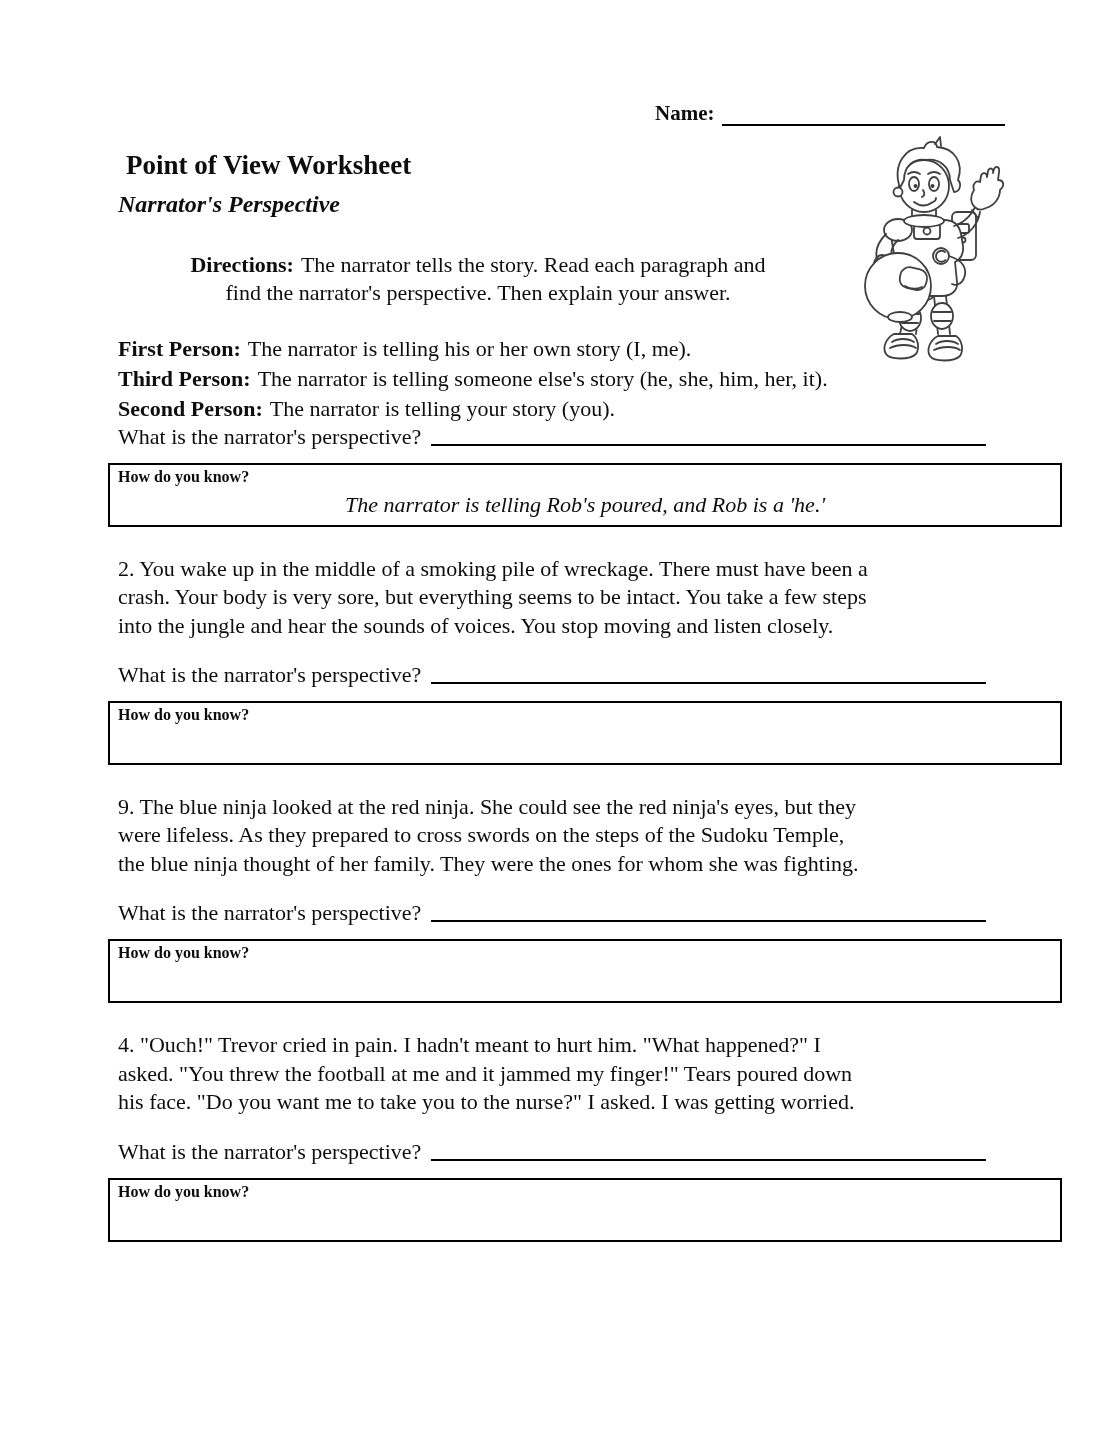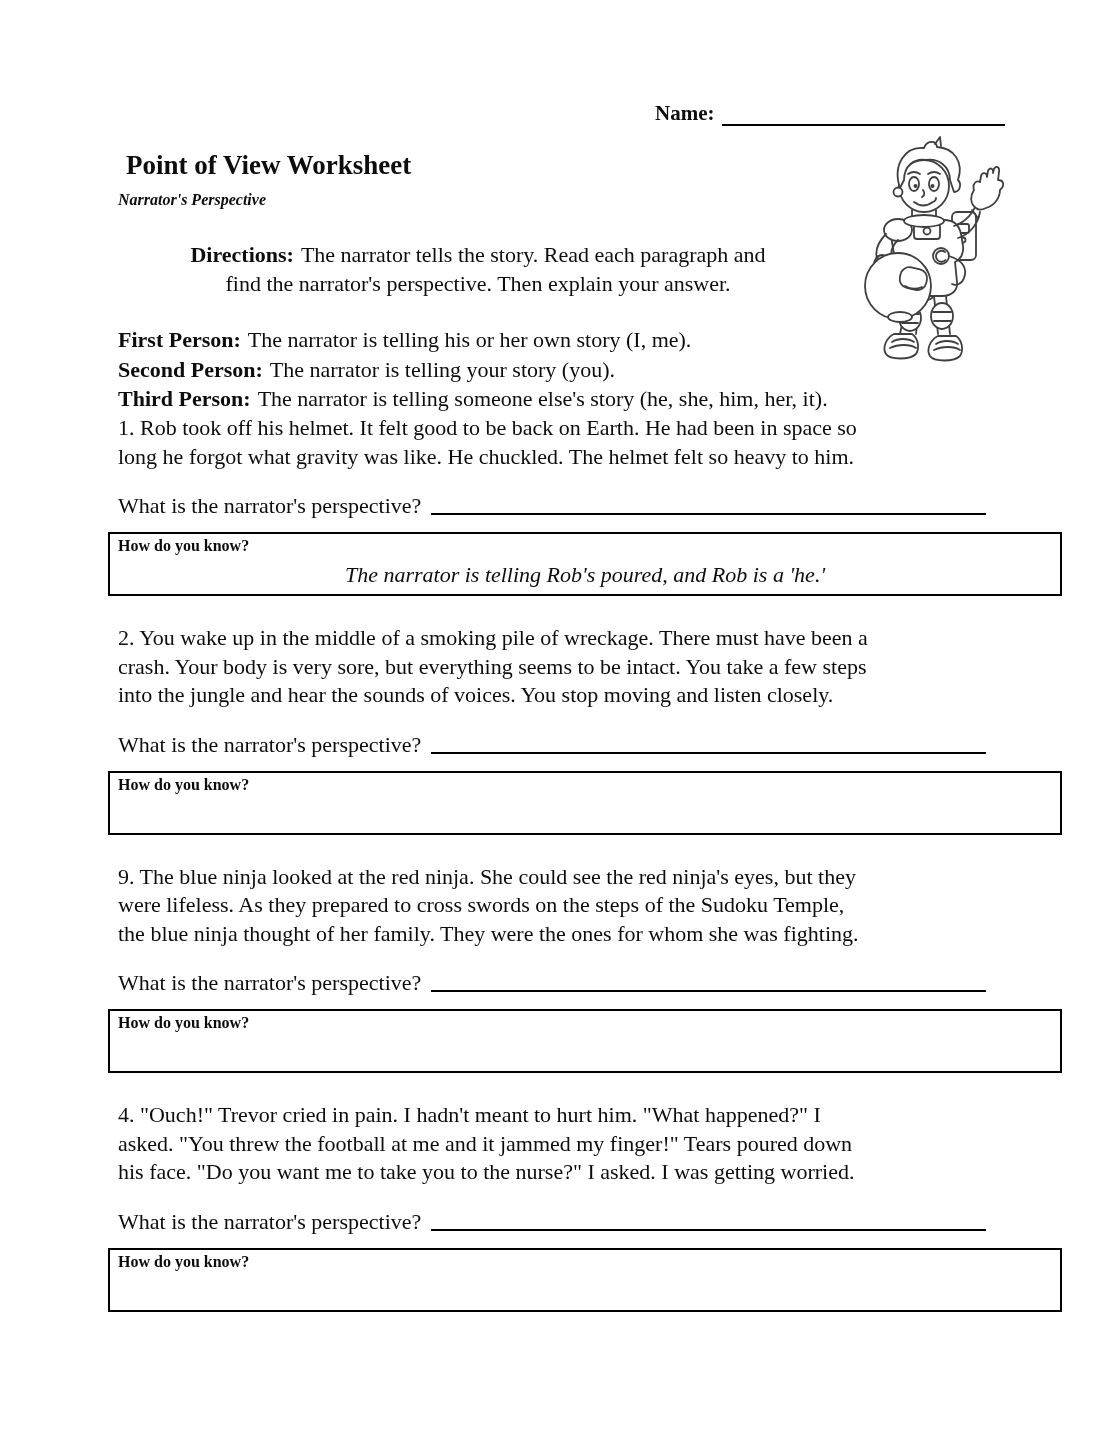--- a/index.html
+++ b/index.html
@@ -29,21 +29,21 @@
   }
   .astro svg { width:100%; height:100%; }
   
   .content {
     position:absolute; left:118px; top:142px; width:900px;
   }
   .title {
     margin:8px; font-size:27px; font-weight:bold; line-height:1.15;
   }
   .subtitle {
-    margin:10px 0 0 0; font-size:16px; font-weight:bold; font-style:italic; line-height:1.15;
+    margin:10px 0 0 0; font-size:24px; font-weight:bold; font-style:italic; line-height:1.15;
   }
   .directions {
     margin:32px 0 0 0; font-size:22px; line-height:1.3; width:720px;text-align:center;
   }
   .lead { font-weight:bold; margin-right:7px; }
   .pre { white-space:pre-line; }
   .definitions { margin-top:26px; font-size:22px; line-height:1.36; width:890px; }
   .definitions p { margin:0; }
   
   .item { margin:0; }
@@ -146,27 +146,25 @@
   <div class="content">
 
     <h1 class="title">Point of View Worksheet</h1>
     <h2 class="subtitle">Narrator's Perspective</h2>
 
     <p class="directions"><b class="lead">Directions:</b><span class="pre">The narrator tells the story. Read each paragraph and
 find the narrator's perspective. Then explain your answer.</span></p>
 
     <div class="definitions">
       <p><b class="lead">First Person:</b><span>The narrator is telling his or her own story (I, me).</span></p>
+      <p><b class="lead">Third Person:</b><span>The narrator is telling someone else's story (he, she, him, her, it).</span></p>
       <p><b class="lead">Second Person:</b><span>The narrator is telling your story (you).</span></p>
-      <p><b class="lead">Third Person:</b><span>The narrator is telling someone else's story (he, she, him, her, it).</span></p>
-    </div>
-
-    <div class="item">
-      <p class="story">1. Rob took off his helmet. It felt good to be back on Earth. He had been in space so
-long he forgot what gravity was like. He chuckled. The helmet felt so heavy to him.</p>
+    </div>
+
+    <div class="item">
       <div class="question">
         <span>What is the narrator's perspective?</span>
         <span class="q-line"></span>
       </div>
       <div class="know-box">
         <div class="know-label">How do you know?</div>
         <div class="know-answer">The narrator is telling Rob's poured, and Rob is a 'he.'</div>
       </div>
     </div>
 

